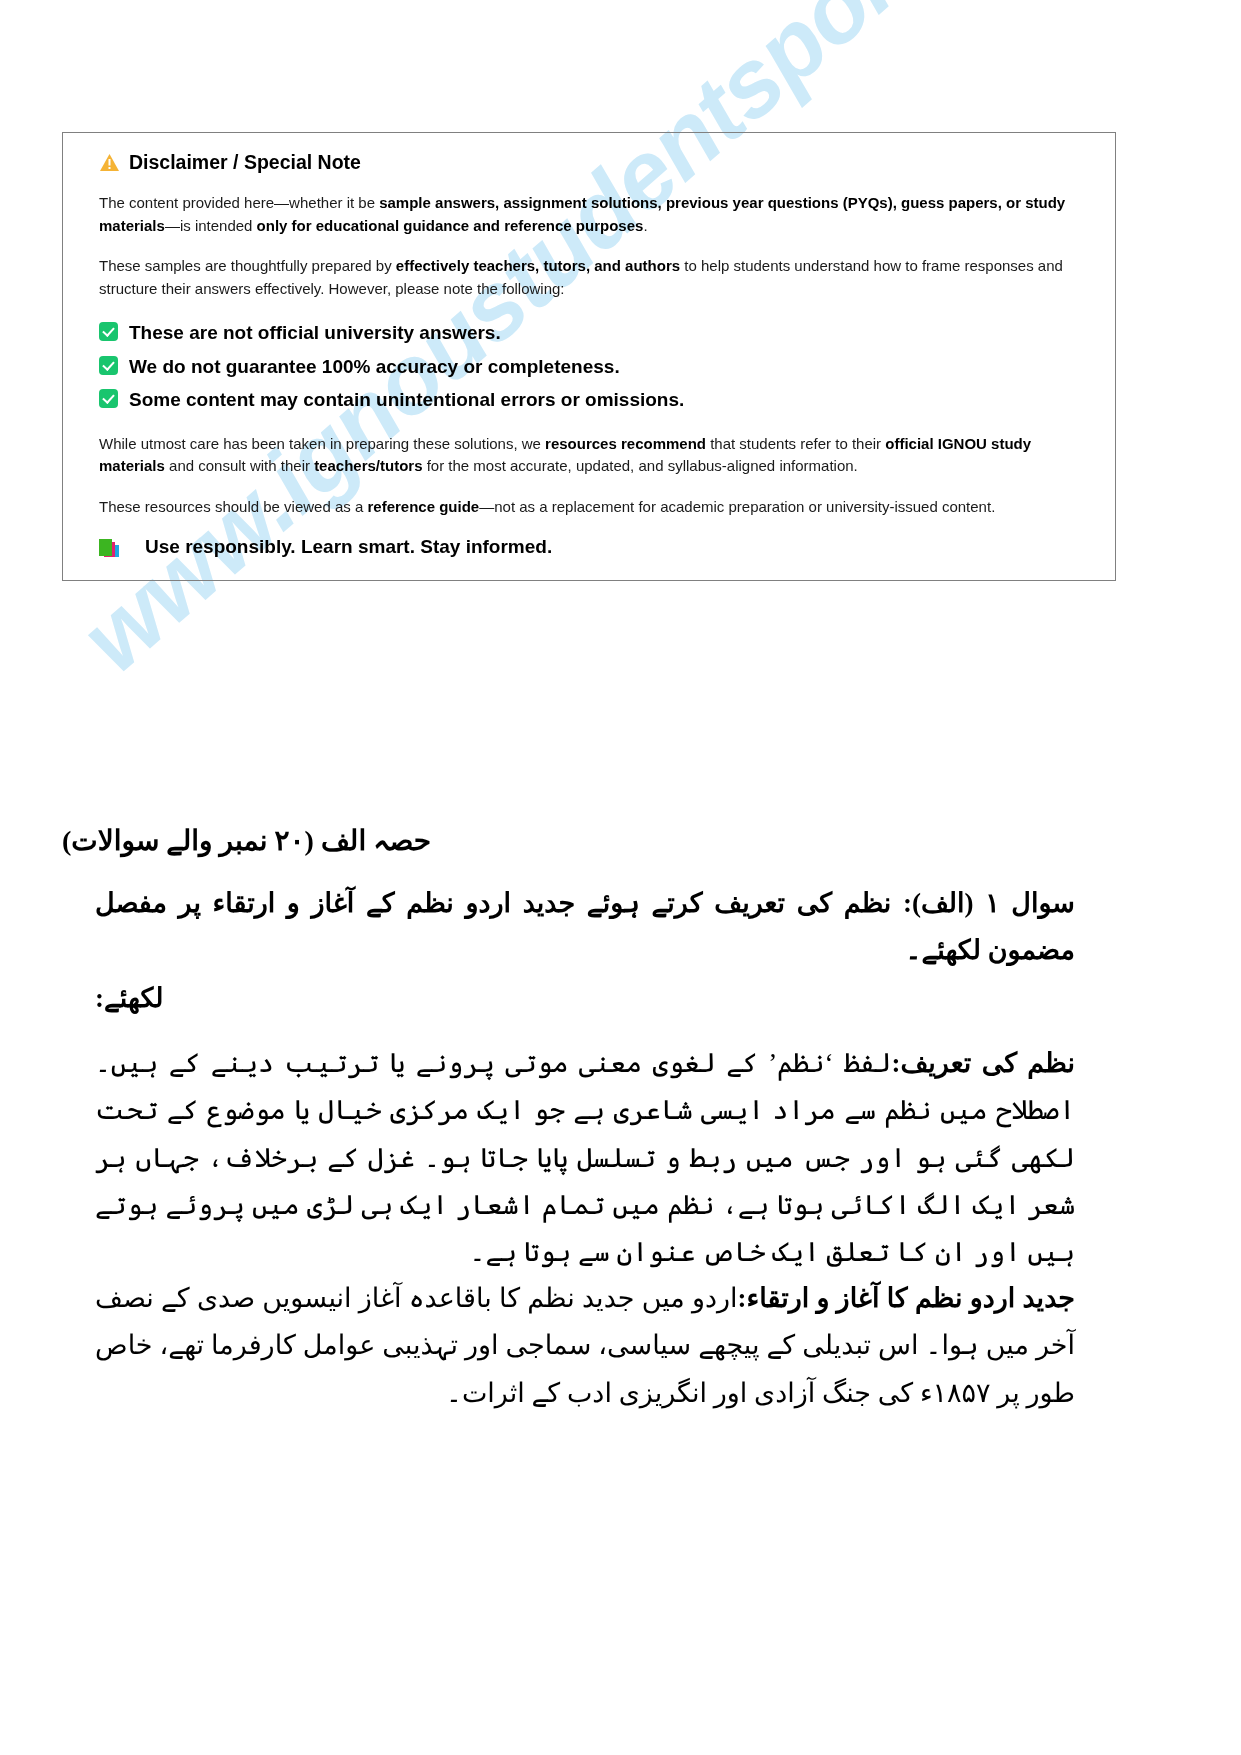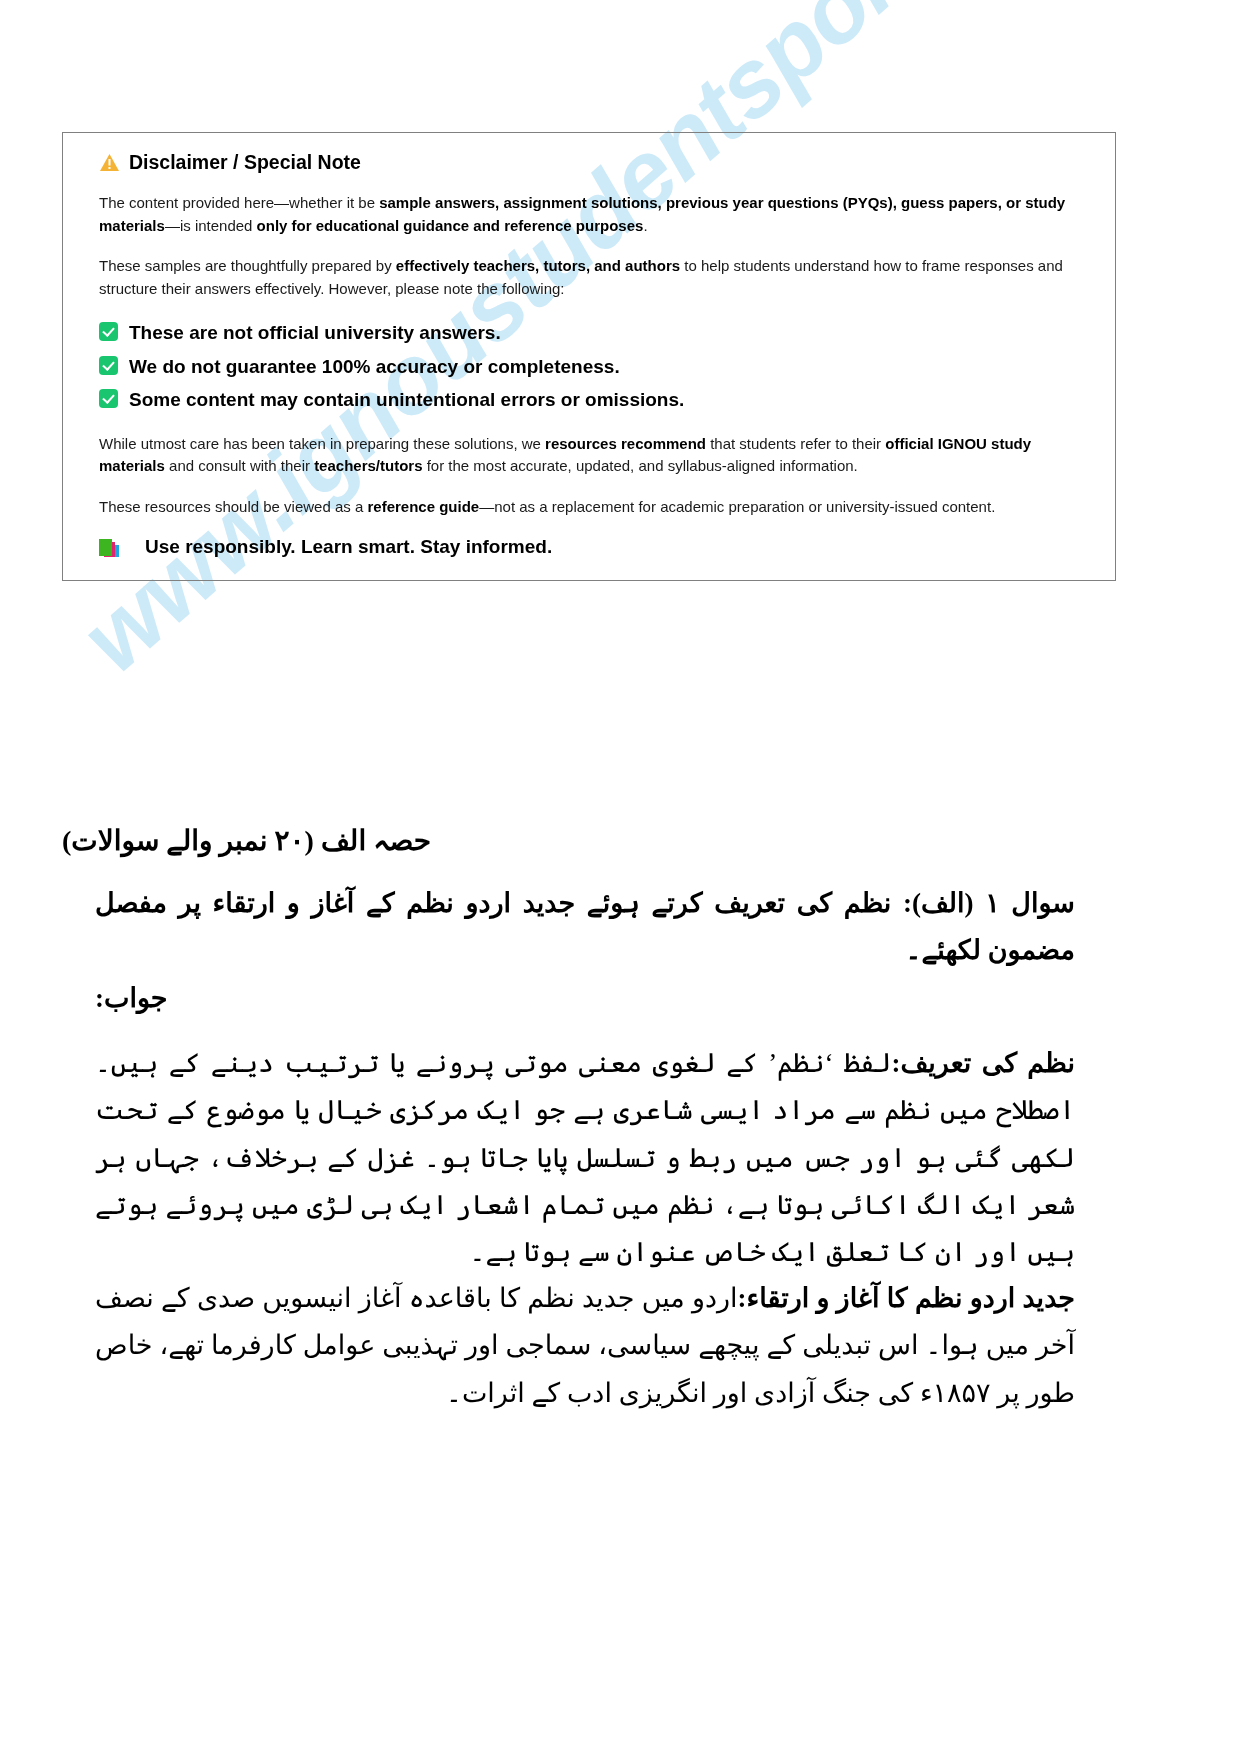--- a/index.html
+++ b/index.html
@@ -246,20 +246,20 @@
           <i class="ci-green"></i>
       </span>
       <span>Use responsibly. Learn smart. Stay informed.</span>
     </p>
   </div>
 
   <div class="urdu urdu-heading">حصہ الف (۲۰ نمبر والے سوالات)</div>
 
   <div class="urdu urdu-block urdu-question">سوال ۱ (الف): نظم کی تعریف کرتے ہوئے جدید اردو نظم کے آغاز و ارتقاء پر مفصل مضمون لکھئے۔</div>
 
-  <div class="urdu urdu-block urdu-answer-label">جواب:</div>
+  <div class="urdu urdu-block urdu-answer-label">لکھئے:</div>
 
   <div class="urdu urdu-block urdu-para-1"><b>نظم کی تعریف:</b><span>لفظ ‘نظم’ کے لغوی معنی موتی پرونے یا ترتیب دینے کے ہیں۔ اصطلاح میں نظم سے مراد ایسی شاعری ہے جو ایک مرکزی خیال یا موضوع کے تحت لکھی گئی ہو اور جس میں ربط و تسلسل پایا جاتا ہو۔ غزل کے برخلاف، جہاں ہر شعر ایک الگ اکائی ہوتا ہے، نظم میں تمام اشعار ایک ہی لڑی میں پروئے ہوتے ہیں اور ان کا تعلق ایک خاص عنوان سے ہوتا ہے۔</span></div>
 
   <div class="urdu urdu-block urdu-para-2"><b>جدید اردو نظم کا آغاز و ارتقاء:</b><span>اردو میں جدید نظم کا باقاعدہ آغاز انیسویں صدی کے نصف آخر میں ہوا۔ اس تبدیلی کے پیچھے سیاسی، سماجی اور تہذیبی عوامل کارفرما تھے، خاص طور پر ۱۸۵۷ء کی جنگ آزادی اور انگریزی ادب کے اثرات۔</span></div>
 
 
 </div>
 
 </body></html>

